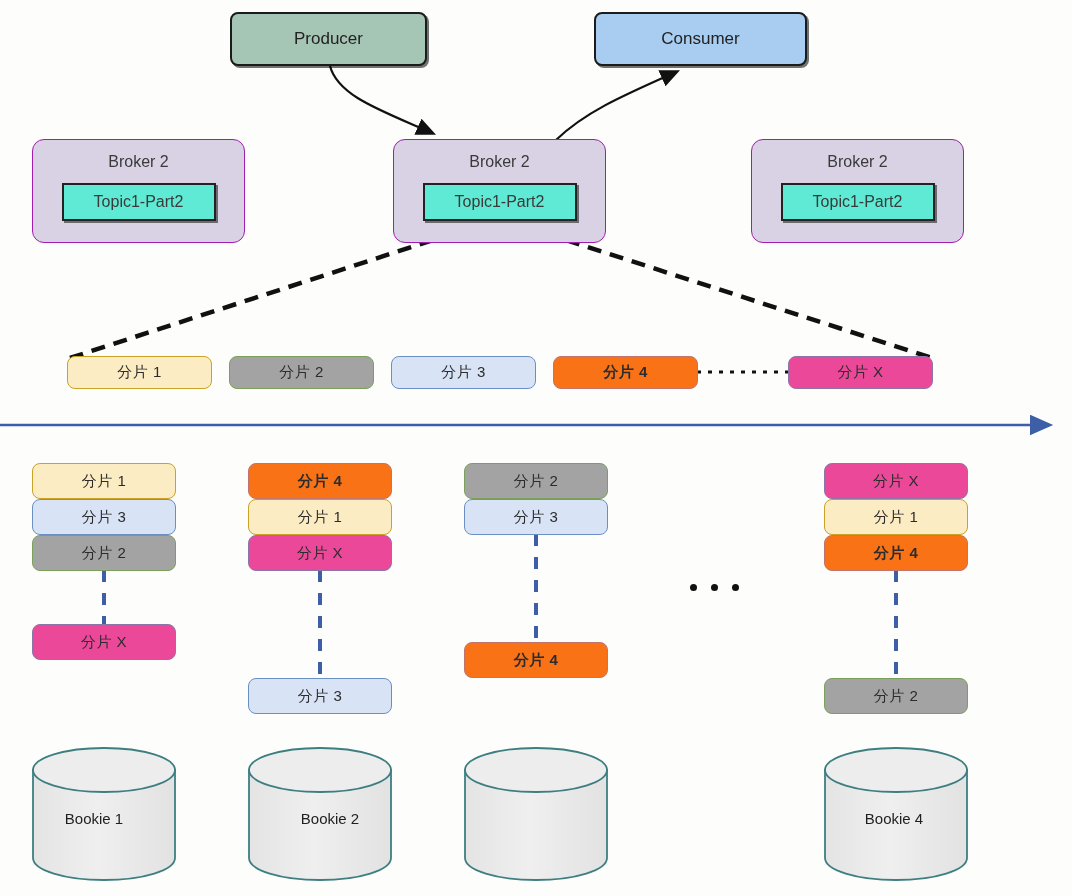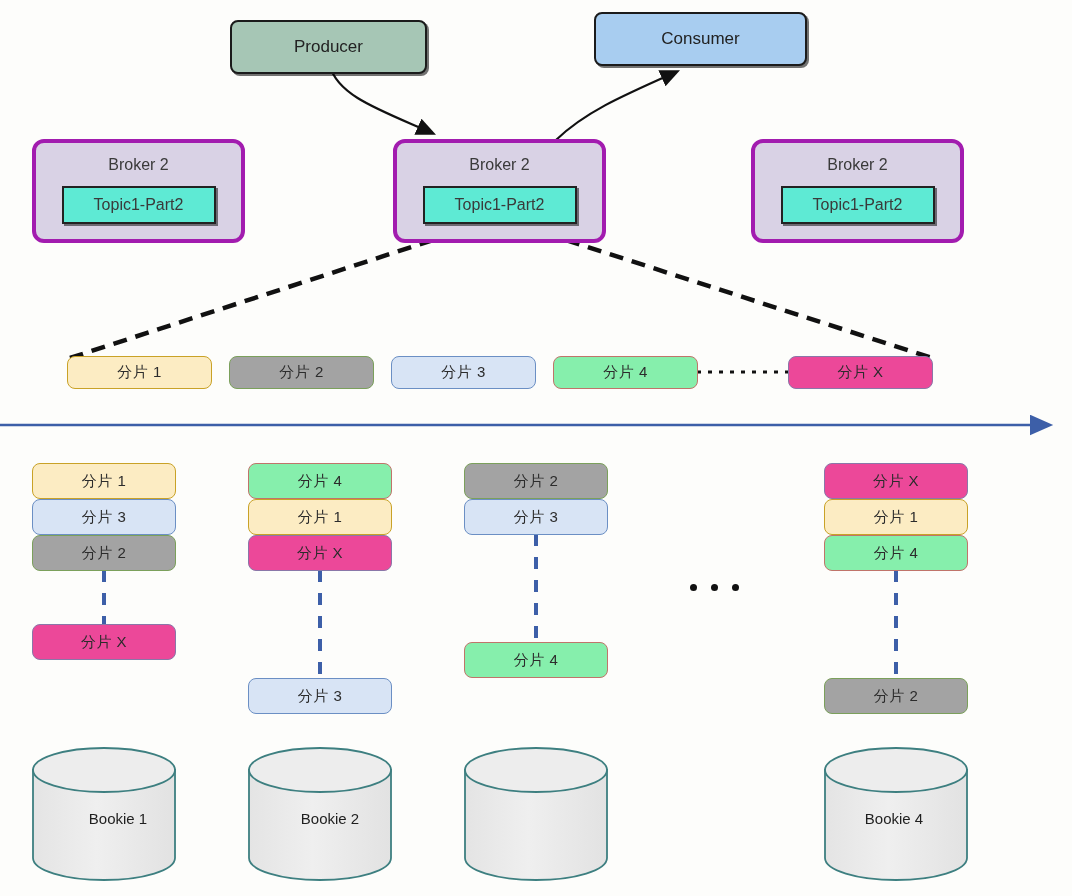--- a/index.html
+++ b/index.html
@@ -29,21 +29,21 @@
     font-size: 17px;
     color: #222222;
     box-shadow: 2px 2px 0 rgba(0,0,0,0.55);
   }
   .actor.producer { background: #a6c6b5; }
   .actor.consumer { background: #a8cdf0; }
 
   
   .broker {
     background: #d9d2e5;
-    border: 4px solid #a21caf;
+    border: 1px solid #a21caf;
     border-radius: 12px;
     display: flex;
     flex-direction: column;
     align-items: center;
     padding-top: 13px;
   }
   .broker-title {
     font-size: 16px;
     color: #3a3a3a;
     margin-bottom: 12px;
@@ -68,21 +68,21 @@
     justify-content: center;
     font-size: 15px;
     color: #2c2c2c;
     border-width: 1px;
     border-style: solid;
     letter-spacing: 0.5px;
   }
   .seg-yellow { background: #fcecc3; border-color: #c9a227; }
   .seg-green  { background: #a3a3a3; border-color: #7ba05b; }
   .seg-blue   { background: #d8e4f5; border-color: #6b8fc4; }
-  .seg-red    { background: #86efac; border-color: #c0746a; }
+  .seg-red    { background: #f97316; border-color: #c0746a; font-weight: bold; }
   .seg-purple { background: #ec4899; border-color: #8a77a8; }
   .bookie-label {
     position: absolute;
     width: 100%;
     text-align: center;
     font-size: 15px;
     color: #1f1f1f;
     top: 62px;
   }
 
@@ -154,21 +154,21 @@
     <g>
       <path d="M465,770 L465,858 A71,22 0 0 0 607,858 L607,770 Z" fill="url(#cylBody)" stroke="#3d7f80" stroke-width="1.8"></path>
       <ellipse cx="536" cy="770" rx="71" ry="22" fill="#ededed" stroke="#3d7f80" stroke-width="1.8"></ellipse>
     </g>
     <g>
       <path d="M825,770 L825,858 A71,22 0 0 0 967,858 L967,770 Z" fill="url(#cylBody)" stroke="#3d7f80" stroke-width="1.8"></path>
       <ellipse cx="896" cy="770" rx="71" ry="22" fill="#ededed" stroke="#3d7f80" stroke-width="1.8"></ellipse>
     </g>
   </svg>
 
-  <div class="abs actor producer" style="left:230px; top:20px; width:197px; height:54px;">
+  <div class="abs actor producer" style="left:230px; top:12px; width:197px; height:54px;">
     <span>Producer</span>
   </div>
 
   <div class="abs actor consumer" style="left:594px; top:12px; width:213px; height:54px;">
     <span>Consumer</span>
   </div>
 
   <div class="abs broker" style="left:32px; top:139px; width:213px; height:104px;">
     <div class="broker-title">Broker 2</div>
     <div class="topic-box">Topic1-Part2</div>
@@ -248,21 +248,21 @@
   <div class="abs seg seg-yellow" style="left:824px; top:499px; width:144px; height:36px;">
     <span>分片 1</span>
   </div>
   <div class="abs seg seg-red" style="left:824px; top:535px; width:144px; height:36px;">
     <span>分片 4</span>
   </div>
   <div class="abs seg seg-green" style="left:824px; top:678px; width:144px; height:36px;">
     <span>分片 2</span>
   </div>
 
-  <div class="abs" style="left:47px; top:748px; width:142px; height:132px;">
+  <div class="abs" style="left:23px; top:748px; width:142px; height:132px;">
     <div class="bookie-label">Bookie 1</div>
   </div>
   <div class="abs" style="left:249px; top:748px; width:162px; height:132px;">
     <div class="bookie-label">Bookie 2</div>
   </div>
   <div class="abs" style="left:825px; top:748px; width:138px; height:132px;">
     <div class="bookie-label">Bookie 4</div>
   </div>
 
 </div>

